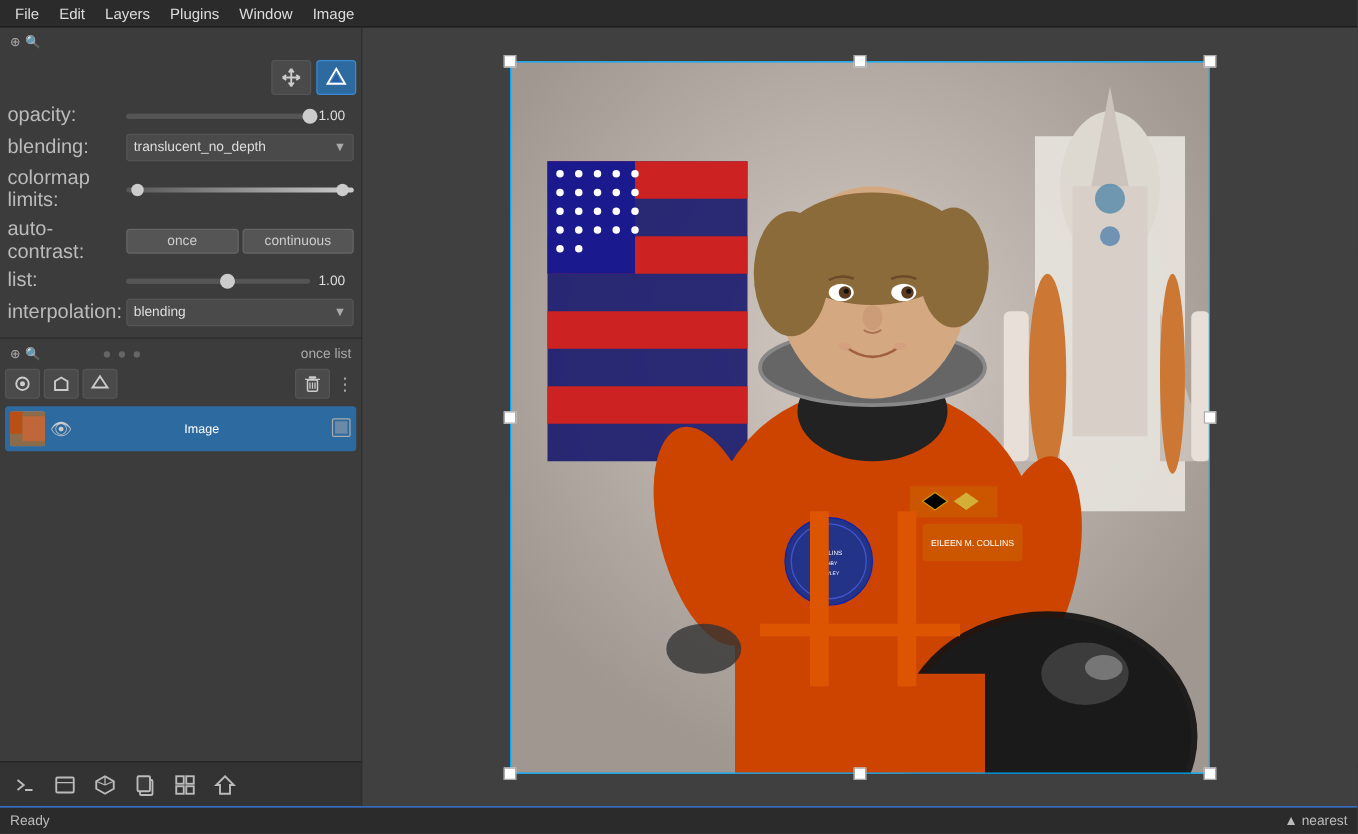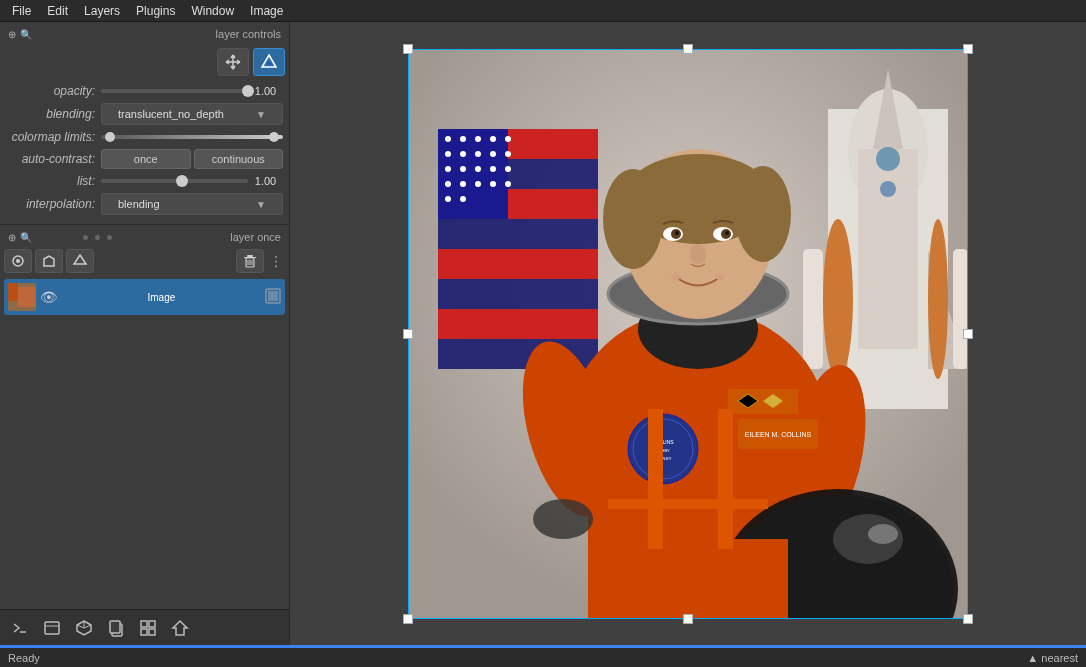--- a/index.html
+++ b/index.html
@@ -94,26 +94,24 @@
     .tool-btn.active { background: #2c6aa0; border-color: #3a8ad4; }
 
     .prop-row {
       display: flex;
       align-items: center;
       margin-bottom: 5px;
       padding: 0 2px;
     }
     .prop-label {
       width: 95px;
-      font-size: 12px;
+      font-size: 16px;
       color: #bbb;
-      text-align: right;
       padding-right: 6px;
       flex-shrink: 0;
-      font-style: italic;
     }
     .prop-value {
       font-size: 11px;
       color: #ddd;
       width: 35px;
       text-align: center;
     }
 
     .slider-track {
       flex: 1;
@@ -136,21 +134,21 @@
       top: -4px;
       transform: translateX(-50%);
       cursor: pointer;
     }
 
     .select-box {
       flex: 1;
       background: #4a4a4a;
       border: 1px solid #555;
       border-radius: 3px;
-      padding: 2px 16px;
+      padding: 2px 5px;
       font-size: 11px;
       color: #ddd;
       display: flex;
       align-items: center;
       justify-content: space-between;
       cursor: pointer;
       height: 22px;
     }
     .select-arrow { font-size: 10px; color: #aaa; }
 
@@ -343,21 +341,21 @@
     .handle.ml { top: 50%; left: 0; }
     .handle.mr { top: 50%; right: 0; transform: translate(50%, -50%); }
     .handle.bl { bottom: 0; left: 0; transform: translate(-50%, 50%); }
     .handle.bc { bottom: 0; left: 50%; transform: translate(-50%, 50%); }
     .handle.br { bottom: 0; right: 0; transform: translate(50%, 50%); }
 
     
     #status-bar {
       height: 22px;
       background: #2b2b2b;
-      border-top: 3px solid #3b82f6;
+      border-top: 1px solid #3b82f6;
       display: flex;
       align-items: center;
       padding: 0 8px;
       font-size: 11px;
       color: #bbb;
       flex-shrink: 0;
     }
     .status-text { flex: 1; }
     .activity-btn {
       cursor: pointer;
@@ -385,21 +383,20 @@
 </div>
 
 <div id="main">
 
   <div id="left-panel">
 
     <div id="layer-controls">
       <div class="section-header">
         <span style="font-size:10px; margin-right:4px;">⊕</span>
         <span style="font-size:10px; margin-right:4px;">🔍</span>
-        <span class="section-title">layer controls</span>
       </div>
 
       <div class="tool-row">
         <div class="tool-btn" title="Move">
           <svg width="18" height="18" viewBox="0 0 18 18" fill="none">
             <path d="M9 2 L9 16 M2 9 L16 9 M9 2 L7 5 M9 2 L11 5 M9 16 L7 13 M9 16 L11 13 M2 9 L5 7 M2 9 L5 11 M16 9 L13 7 M16 9 L13 11" stroke="#ccc" stroke-width="1.5"></path>
           </svg>
         </div>
         <div class="tool-btn active" title="Transform">
           <svg width="18" height="18" viewBox="0 0 18 18" fill="none">
@@ -463,21 +460,21 @@
 
     <div id="layer-list">
       <div class="section-header">
         <span style="font-size:10px; margin-right:4px;">⊕</span>
         <span style="font-size:10px; margin-right:4px;">🔍</span>
         <div style="flex:1; display:flex; justify-content:center; gap:3px;">
           <div class="marker-dot"></div>
           <div class="marker-dot"></div>
           <div class="marker-dot"></div>
         </div>
-        <span class="section-title">layer once</span>
+        <span class="section-title">once list</span>
       </div>
 
       <div class="list-tools">
         <div class="list-tool-btn">
           <svg width="16" height="16" viewBox="0 0 16 16">
               <circle cx="8" cy="8" r="5" stroke="#ccc" stroke-width="1.5" fill="none"></circle>
               <circle cx="8" cy="8" r="2" fill="#ccc"></circle>
             </svg>
         </div>
         <div class="list-tool-btn">

